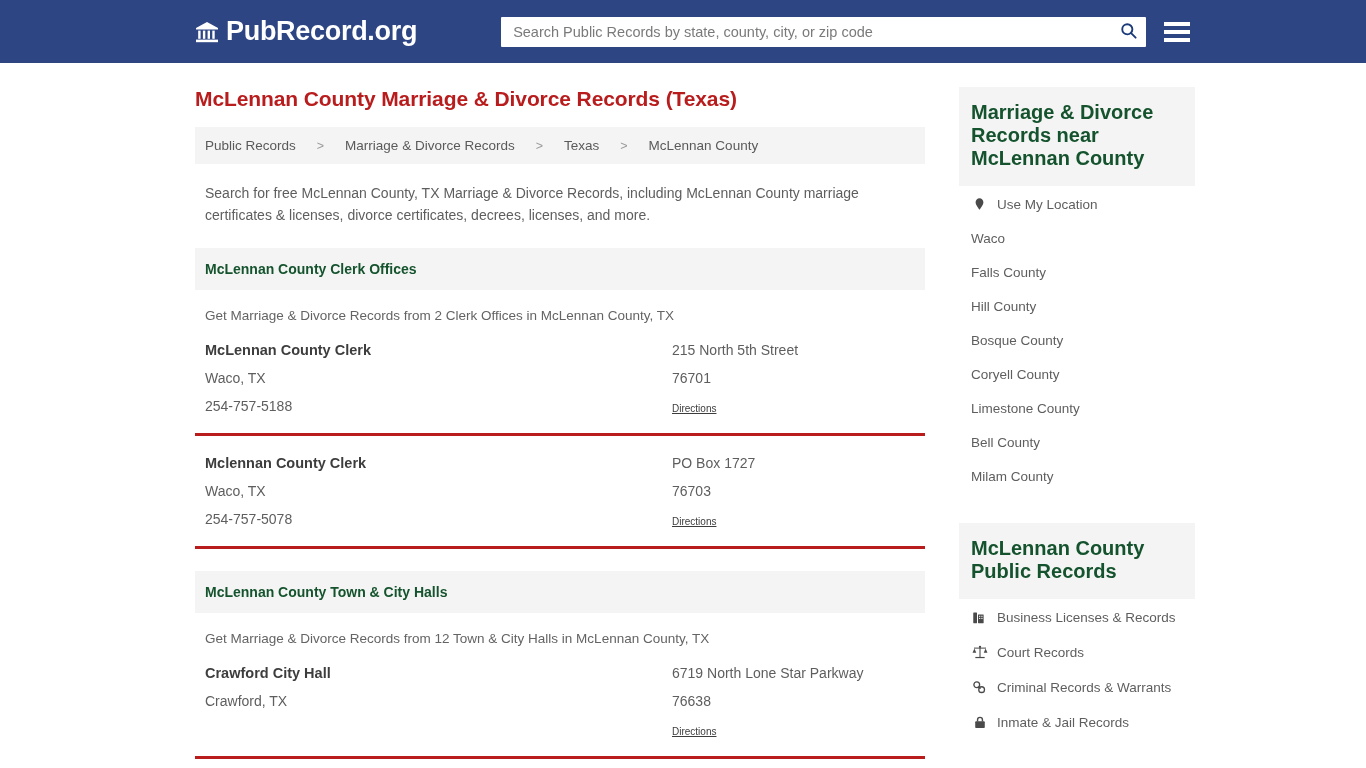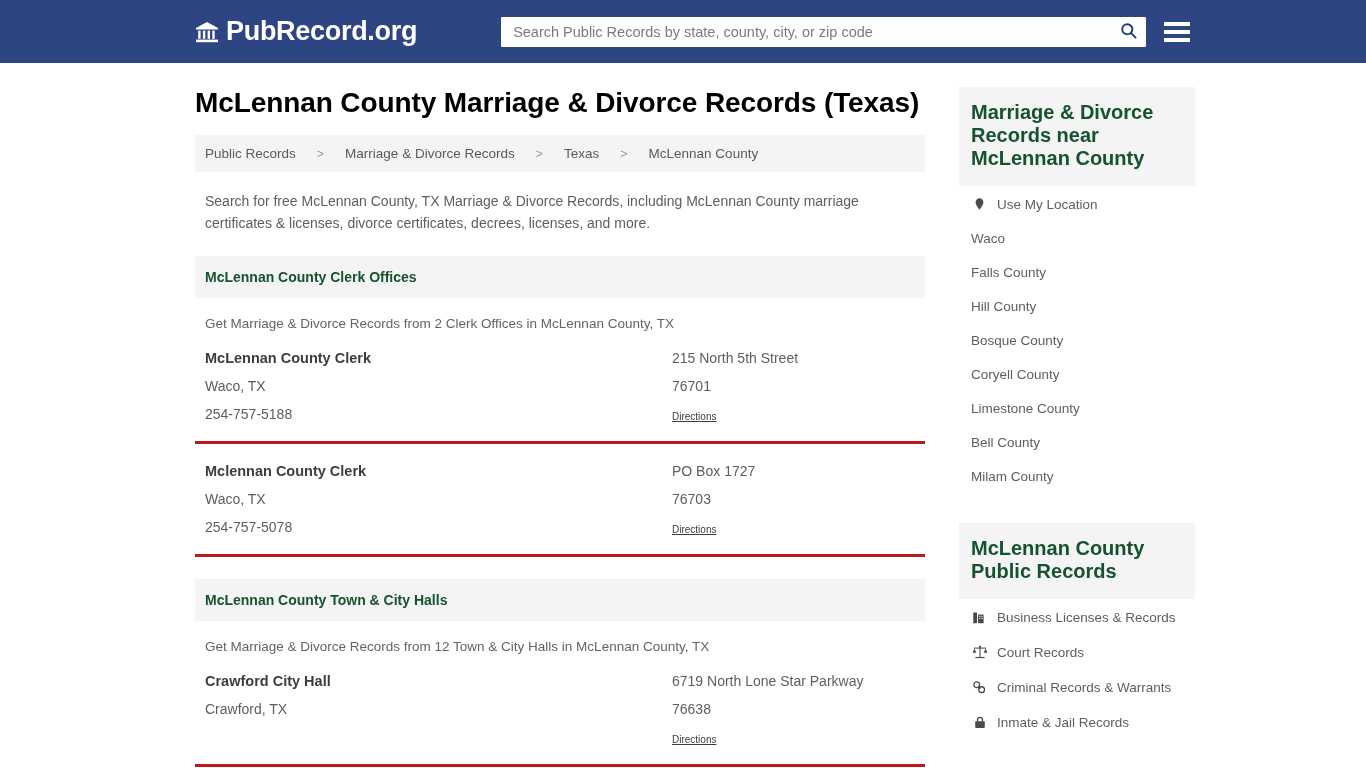--- a/index.html
+++ b/index.html
@@ -78,23 +78,23 @@
   .page {
     display: flex;
     padding: 0 0 0 195px;
     width: 1366px;
   }
   .main-col { width: 730px; flex: none; }
   .side-col { width: 236px; flex: none; margin-left: 34px; }
 
   
   h1.page-title {
-    font-size: 28px;
-    font-weight: bold;
-    color: #000000;
+    font-size: 21px;
+    font-weight: bold;
+    color: #b91c1c;
     margin: 24px 0 16px 0;
     letter-spacing: -0.1px;
   }
   .breadcrumb {
     background: #f4f4f4;
     padding: 11px 11px 11px 10px;
     font-size: 13.5px;
     color: #5a5a5a;
     display: flex;
     align-items: center;

